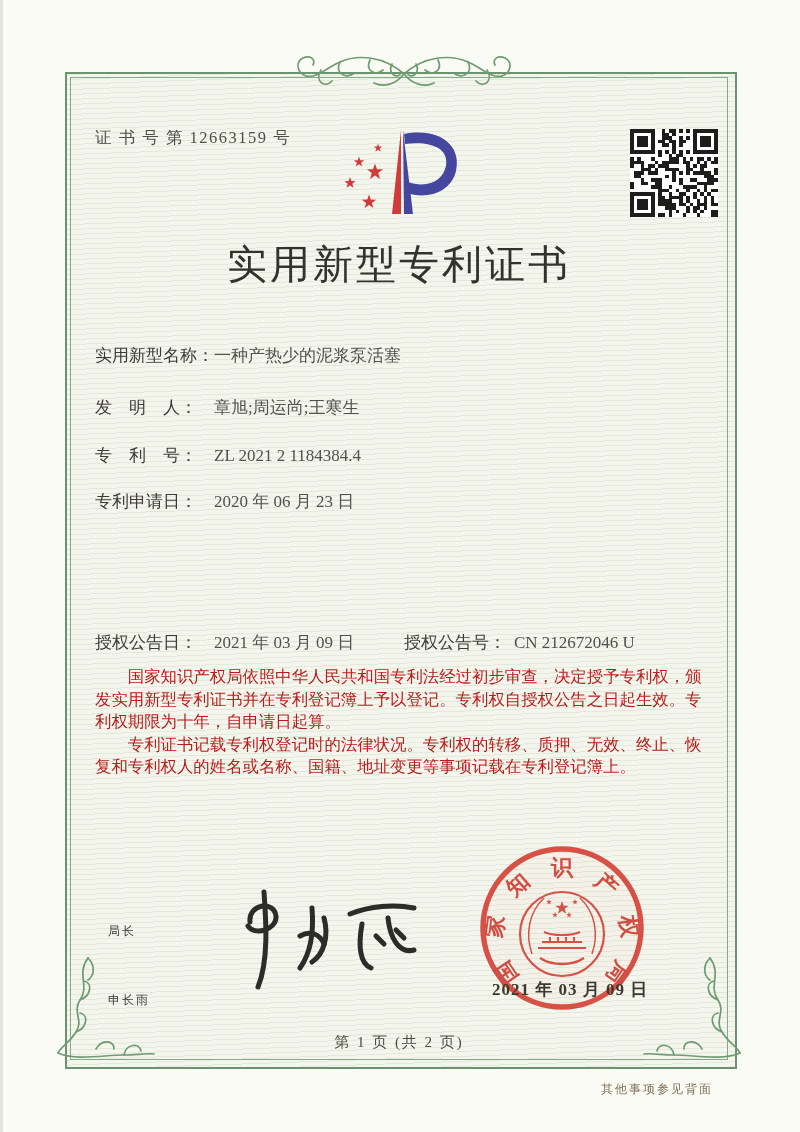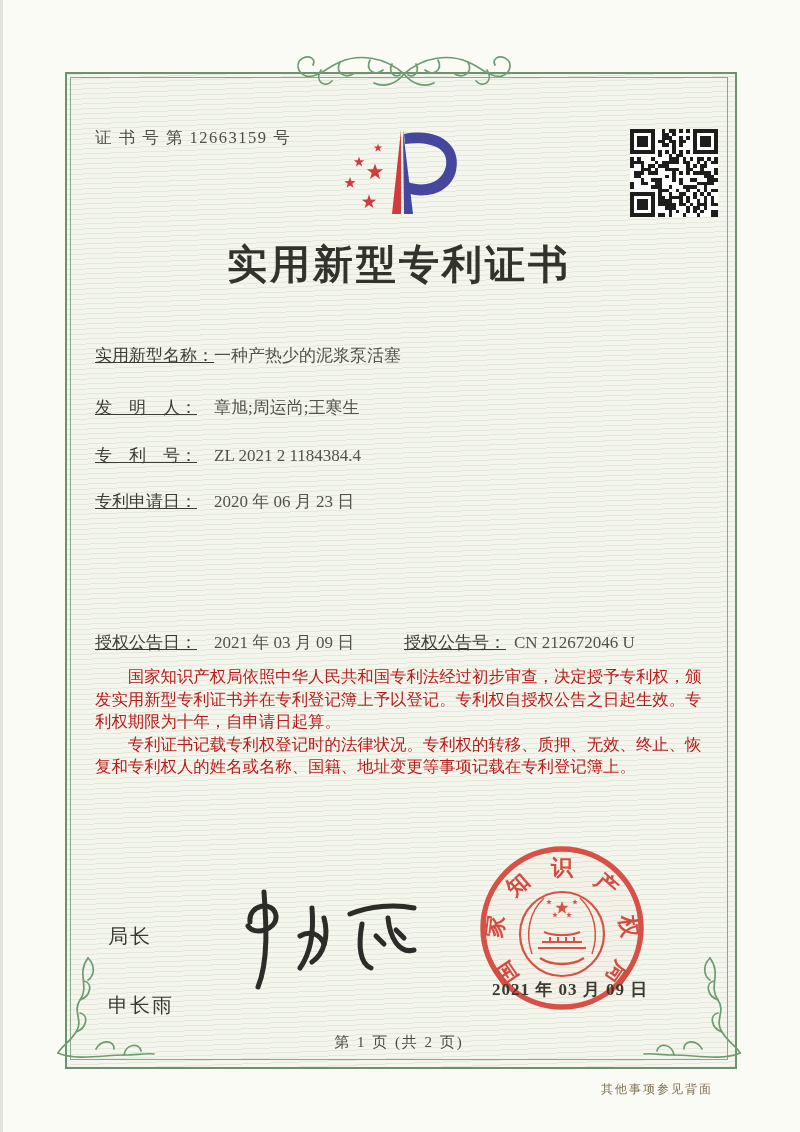--- a/index.html
+++ b/index.html
@@ -29,38 +29,38 @@
   }
   .ornament{position:absolute;z-index:1;color:#6f9b72;}
   .ornament path{stroke:#6f9b72;fill:none;stroke-width:1.7;stroke-linecap:round;}
 
   
   .cert-no{position:absolute;left:95px;top:127px;font-size:16.5px;letter-spacing:1.5px;color:#504f47;z-index:2;}
   .logo{position:absolute;left:328px;top:118px;width:150px;height:108px;z-index:2;}
   .qr{position:absolute;left:630px;top:129px;width:88px;height:88px;z-index:2;}
   .title{
     position:absolute;left:65px;top:237px;width:668px;margin:0;
-    text-align:center;font-size:40px;font-weight:700;letter-spacing:3px;
+    text-align:center;font-size:40px;font-weight:400;letter-spacing:3px;
     color:#33332d;z-index:2;
   }
 
   
   .row{position:absolute;left:95px;font-size:17px;color:#504f47;z-index:2;line-height:23px;}
-  .row .lbl{display:inline-block;width:119px;color:#3c3b35;vertical-align:top;text-decoration:underline;}
+  .row .lbl{display:inline-block;width:119px;color:#3c3b35;vertical-align:top;}
   .row .val{display:inline-block;vertical-align:top;color:#53524a;}
   .row .val.addr{width:436px;}
   .row.second{left:404px;}
   .row.second .lbl{width:auto;margin-right:8px;}
 
   
   .body-text{position:absolute;left:95px;top:666px;width:618px;z-index:2;}
   .body-text p{margin:0;text-indent:2em;font-size:16.4px;line-height:22.6px;color:#b91c1c;}
 
   
-  .signer{position:absolute;left:108px;z-index:2;font-size:20px;letter-spacing:2px;color:#3a3a33;}
+  .signer{position:absolute;left:108px;z-index:2;font-size:12px;letter-spacing:2px;color:#3a3a33;}
   .signer.role{top:923px;}
   .signer.name{top:992px;}
   .sig-svg{position:absolute;left:212px;top:880px;width:230px;height:115px;z-index:2;}
   .sig-svg path{stroke:#2c2c28;stroke-width:5;fill:none;stroke-linecap:round;stroke-linejoin:round;}
 
   
   .seal{position:absolute;left:474px;top:840px;width:176px;height:176px;z-index:3;opacity:.95;}
   .seal-char{font-size:22px;font-weight:bold;fill:#d0453a;text-anchor:middle;
              font-family:"Liberation Serif","DejaVu Serif",serif;}
   .seal-date{position:absolute;left:492px;top:978px;font-size:17px;font-weight:600;

